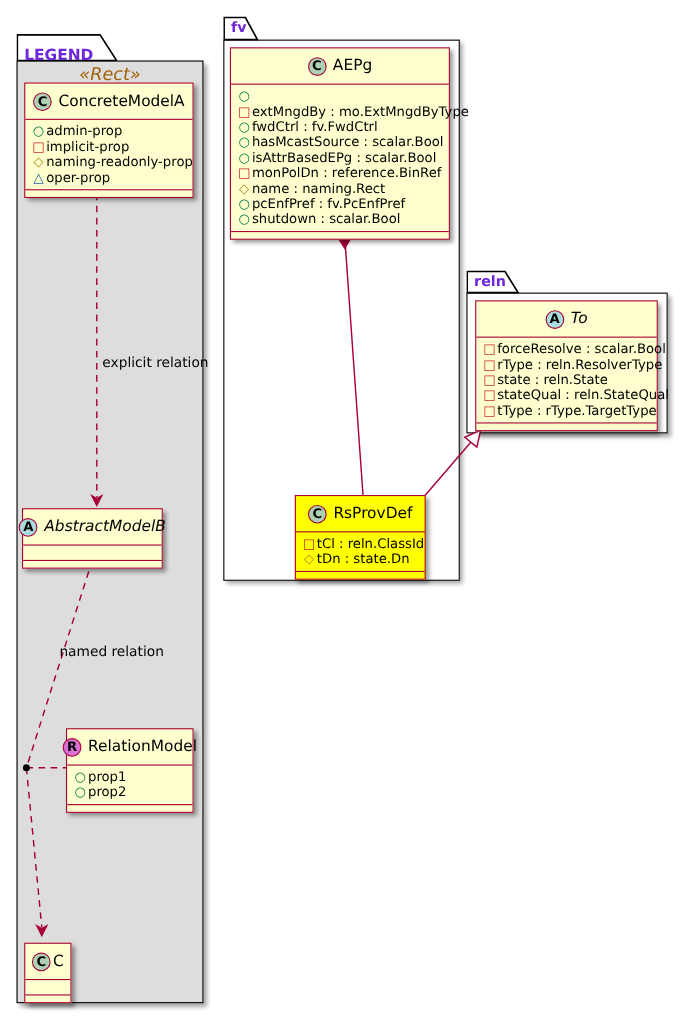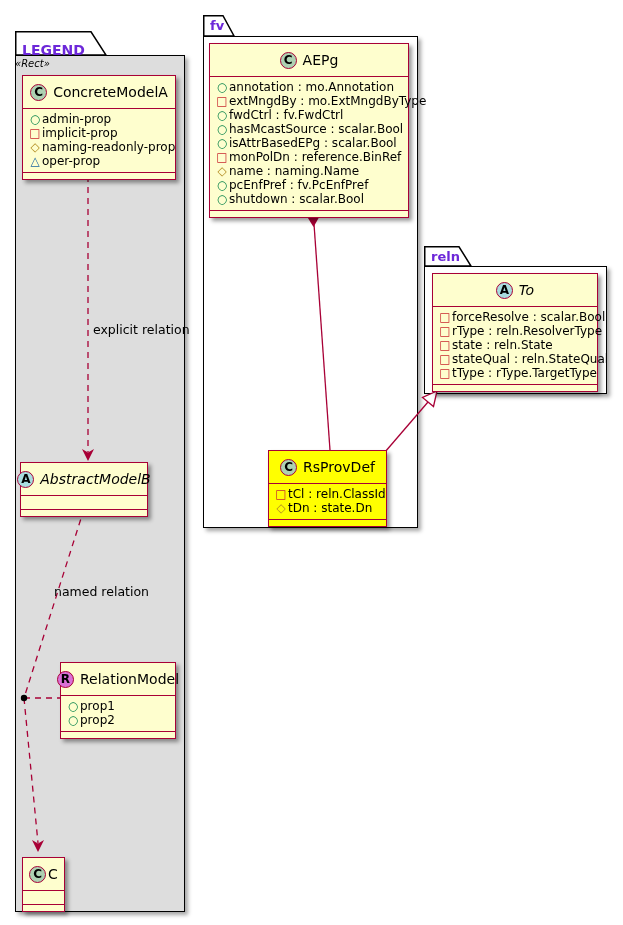--- a/index.html
+++ b/index.html
@@ -15,22 +15,22 @@
     box-shadow:3px 3px 4px rgba(0,0,0,0.35);
     box-sizing:border-box; z-index:1;
   }
   .pkg-tab { position:absolute; z-index:2; }
   .pkg-tab svg { position:absolute; left:0; top:0; }
   .pkg-tab .tab-label {
     position:absolute; left:7px; top:50%; transform:translateY(-54%);
     font-weight:bold; color:#6d28d9; white-space:nowrap;
   }
   .stereotype {
-    position:absolute; text-align:left; font-style:italic;
-    font-size:10px; color:#000000; z-index:3;
+    position:absolute; text-align:center; font-style:italic;
+    font-size:16px; color:#a16207; z-index:3;
   }
 
   
   .uml-class {
     position:absolute; background:#FEFECE; border:1.5px solid #A80036;
     box-shadow:3px 3px 4px rgba(0,0,0,0.4);
     box-sizing:border-box; z-index:10; color:#000;
   }
   .uml-class.highlight { background:#FFFF00; }
   .uml-title {
@@ -154,21 +154,20 @@
   </div>
 
   <div class="uml-class" style="left:209px; top:43px; width:200px;">
     <div class="uml-title">
       <span class="spot spot-c">C</span>
       <span class="uml-name">AEPg</span>
     </div>
     <div class="uml-members">
         <div class="member-row">
           <span class="mi" style="color: rgb(3, 128, 72);">○</span>
-          <span class="mtext">annotation : mo.Annotation</span>
         </div>
         <div class="member-row">
           <span class="mi" style="color: rgb(200, 41, 48);">□</span>
           <span class="mtext">extMngdBy : mo.ExtMngdByType</span>
         </div>
         <div class="member-row">
           <span class="mi" style="color: rgb(3, 128, 72);">○</span>
           <span class="mtext">fwdCtrl : fv.FwdCtrl</span>
         </div>
         <div class="member-row">
@@ -178,21 +177,21 @@
         <div class="member-row">
           <span class="mi" style="color: rgb(3, 128, 72);">○</span>
           <span class="mtext">isAttrBasedEPg : scalar.Bool</span>
         </div>
         <div class="member-row">
           <span class="mi" style="color: rgb(200, 41, 48);">□</span>
           <span class="mtext">monPolDn : reference.BinRef</span>
         </div>
         <div class="member-row">
           <span class="mi" style="color: rgb(179, 141, 34);">◇</span>
-          <span class="mtext">name : naming.Name</span>
+          <span class="mtext">name : naming.Rect</span>
         </div>
         <div class="member-row">
           <span class="mi" style="color: rgb(3, 128, 72);">○</span>
           <span class="mtext">pcEnfPref : fv.PcEnfPref</span>
         </div>
         <div class="member-row">
           <span class="mi" style="color: rgb(3, 128, 72);">○</span>
           <span class="mtext">shutdown : scalar.Bool</span>
         </div>
       </div>

